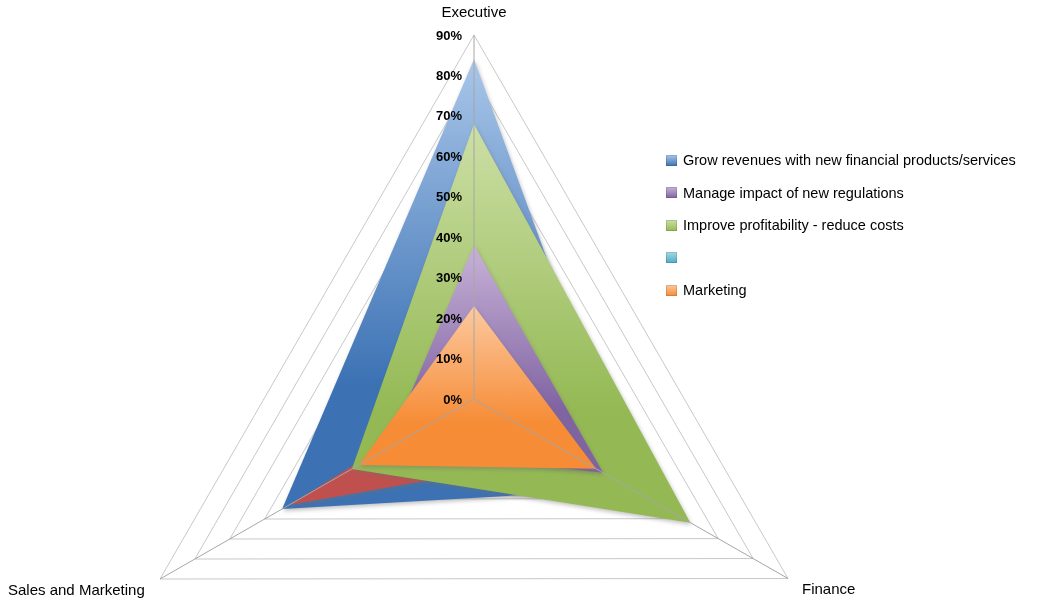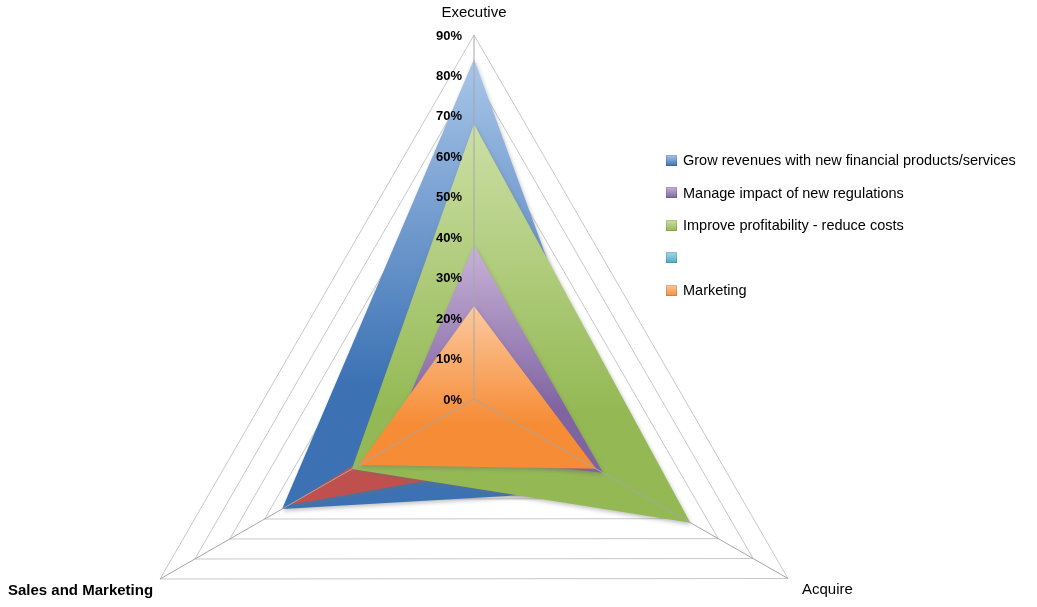--- a/index.html
+++ b/index.html
@@ -1,21 +1,21 @@
 <!DOCTYPE html>
 <html><head>
 <meta charset="utf-8">
 <style>
   html,body{margin:0;padding:0;background:#ffffff;width:1037px;height:607px;overflow:hidden;
     font-family:"Liberation Sans", sans-serif;}
   .stage{position:relative;width:1037px;height:607px;background:#fff;}
   svg{position:absolute;left:0;top:0;}
   .axis-label{position:absolute;font-size:15px;color:#000;white-space:nowrap;}
   #lbl-exec{left:474px;top:3px;transform:translateX(-50%);}
-  #lbl-sm{left:8px;top:581px;font-weight:bold;}
+  #lbl-sm{left:8px;top:581px;}
   #lbl-fin{left:802px;top:580px;}
   .tick{font-size:13px;font-weight:600;fill:#000;}
   .legend{position:absolute;left:666px;top:144px;display:flex;flex-direction:column;}
   .legend-item{display:flex;align-items:center;height:32.5px;}
   .legend-swatch{width:11px;height:11px;margin-right:6px;flex:0 0 auto;
     box-shadow:inset 0 0 0 1px rgba(0,0,0,0.12);}
   .legend-label{font-size:14.5px;color:#000;white-space:nowrap;}
   polygon.series{filter:drop-shadow(1.5px 2.5px 2px rgba(110,110,110,0.45));}
   polygon.ring{fill:none;stroke:#c8c8c8;stroke-width:1;}
   line.spoke{stroke:#a6a6a6;stroke-width:1;}
@@ -81,21 +81,21 @@
       <text x="462" y="282.1666666666667" text-anchor="end" class="tick">30%</text>
       <text x="462" y="241.72222222222223" text-anchor="end" class="tick">40%</text>
       <text x="462" y="201.27777777777777" text-anchor="end" class="tick">50%</text>
       <text x="462" y="160.83333333333334" text-anchor="end" class="tick">60%</text>
       <text x="462" y="120.38888888888886" text-anchor="end" class="tick">70%</text>
       <text x="462" y="79.94444444444446" text-anchor="end" class="tick">80%</text>
       <text x="462" y="39.5" text-anchor="end" class="tick">90%</text>
     </svg>
 
   <div class="axis-label" id="lbl-exec">Executive</div>
-  <div class="axis-label" id="lbl-fin">Acquire</div>
+  <div class="axis-label" id="lbl-fin">Finance</div>
   <div class="axis-label" id="lbl-sm">Sales and Marketing</div>
 
   <div class="legend" id="legend">
       <div class="legend-item">
         <span class="legend-swatch" style="background: linear-gradient(rgb(169, 198, 233), rgb(60, 114, 180));"></span>
         <span class="legend-label">Grow revenues with new financial products/services</span>
       </div>
       <div class="legend-item">
         <span class="legend-swatch" style="background: linear-gradient(rgb(200, 178, 216), rgb(128, 100, 162));"></span>
         <span class="legend-label">Manage impact of new regulations</span>

